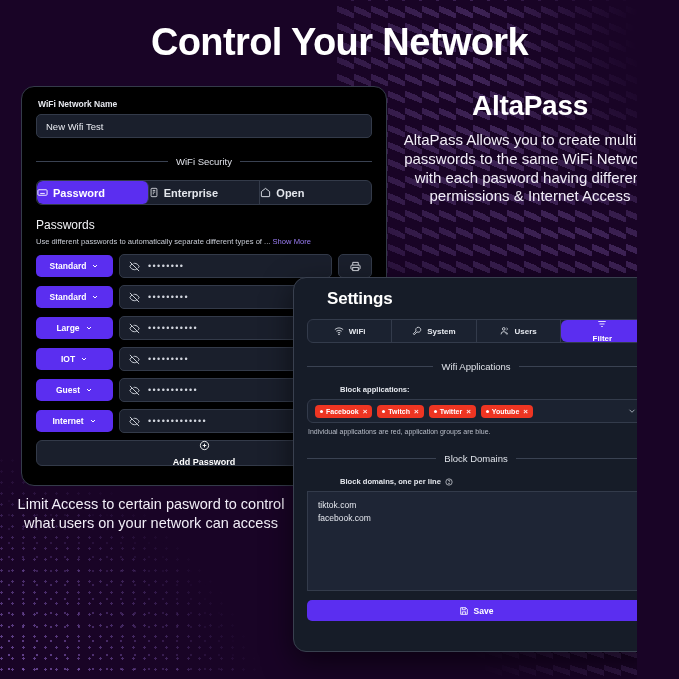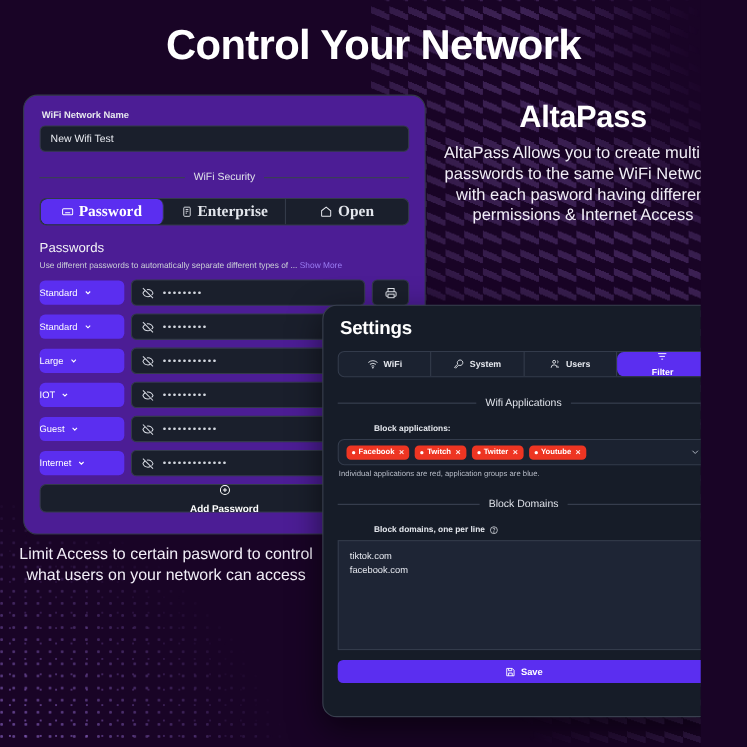--- a/index.html
+++ b/index.html
@@ -47,52 +47,52 @@
 
   
   .hero-title{
     position:absolute;left:0;top:21px;width:679px;text-align:center;
     font-size:38px;font-weight:700;color:#ffffff;letter-spacing:-.6px;
   }
 
   
   .wifi-card{
     position:absolute;left:21px;top:86px;width:366px;height:400px;
-    background:#4c1d95;border:1px solid #343b4a;border-radius:13px;
+    background:#000000;border:1px solid #343b4a;border-radius:13px;
     box-sizing:border-box;padding:12px 14px 0 14px;overflow:hidden;
   }
   .field-label{font-size:8.5px;color:#e6e8ee;font-weight:600;margin:0 0 5px 2px;}
   .text-input{
     height:22px;background:#1a1f2c;border:1px solid #333a49;border-radius:5px;
     display:flex;align-items:center;padding:0 9px;font-size:9.5px;color:#e9ebf1;
   }
   .divider-title{
     display:flex;align-items:center;gap:8px;margin:18px 0 13px 0;
     font-size:9.5px;color:#dfe2e9;font-weight:500;
   }
   .divider-title::before,.divider-title::after{
     content:"";flex:1;height:1px;background:#3a4252;
   }
   .seg{
     display:flex;background:#1a1f2c;border:1px solid #333a49;border-radius:6px;overflow:hidden;height:23px;
   }
   .seg-item{
-    flex:1;display:flex;align-items:center;justify-content:center;gap:5px;
-    font-size:14px;color:#e3e6ec;font-weight:600;border-right:1px solid #333a49;font-family:Liberation Serif, serif;
+    flex:1;display:flex;align-items:center;gap:5px;
+    font-size:11px;color:#e3e6ec;font-weight:600;border-right:1px solid #333a49;
   }
   .seg-item:last-child{border-right:none;}
   .seg-item.active{background:#5b2ef0;border-radius:6px;color:#fff;}
   .sec-head{font-size:12px;color:#f2f3f6;margin:13px 0 5px 0;font-weight:400;}
   .sec-sub{font-size:7.6px;color:#c9cdd6;margin:0 0 8px 0;}
   .sec-sub .more{color:#9b7df5;}
 
   .pw-row{display:flex;align-items:center;gap:6px;margin-bottom:7px;}
   .pw-tag{
     width:77px;height:22px;background:#5b2ef0;border-radius:5px;color:#fff;
-    font-size:8.5px;font-weight:400;display:flex;align-items:center;gap:5px;
+    font-size:8.5px;font-weight:700;display:flex;align-items:center;justify-content:center;gap:5px;
   }
   .pw-input{
     flex:1;height:22px;background:#1a1f2c;border:1px solid #333a49;border-radius:5px;
     display:flex;align-items:center;gap:8px;padding:0 9px;color:#d7dbe3;
   }
   .dots{letter-spacing:1.4px;font-size:9px;color:#d2d6de;line-height:1;}
   .pw-print{
     width:32px;height:22px;background:#1a1f2c;border:1px solid #333a49;border-radius:5px;
     display:flex;align-items:center;justify-content:center;color:#e0e3ea;
   }
@@ -111,21 +111,21 @@
   .copy-left .copy-h{font-size:26px;line-height:1.1;margin-bottom:11px;}
   .copy-left .copy-p{font-size:14.5px;line-height:1.28;}
 
   
   .settings-card{
     position:absolute;left:293px;top:277px;width:366px;height:375px;
     background:#161c28;border:1px solid #39404f;border-radius:13px;
     box-sizing:border-box;padding:11px 13px;overflow:hidden;
     box-shadow:0 10px 30px rgba(0,0,0,.55);
   }
-  .settings-title{font-size:17px;font-weight:700;color:#fff;margin:0 0 10px 2px;letter-spacing:-.2px;}
+  .settings-title{font-size:17px;font-weight:700;color:#fff;margin:0 0 10px 20px;letter-spacing:-.2px;}
   .tabs{
     display:flex;background:#1b2230;border:1px solid #333b4b;border-radius:6px;height:22px;overflow:hidden;
   }
   .tab{
     flex:1;display:flex;align-items:center;justify-content:center;gap:5px;
     font-size:8px;font-weight:600;color:#e5e8ee;border-right:1px solid #333b4b;
   }
   .tab:last-child{border-right:none;flex-direction:column;}
   .tab.active{background:#5b2ef0;border-radius:6px;color:#fff;}
   .s-label{font-size:7.6px;color:#e4e7ed;font-weight:600;margin:0 0 5px 1px;display:flex;align-items:center;gap:4px;padding-left:32px;}

